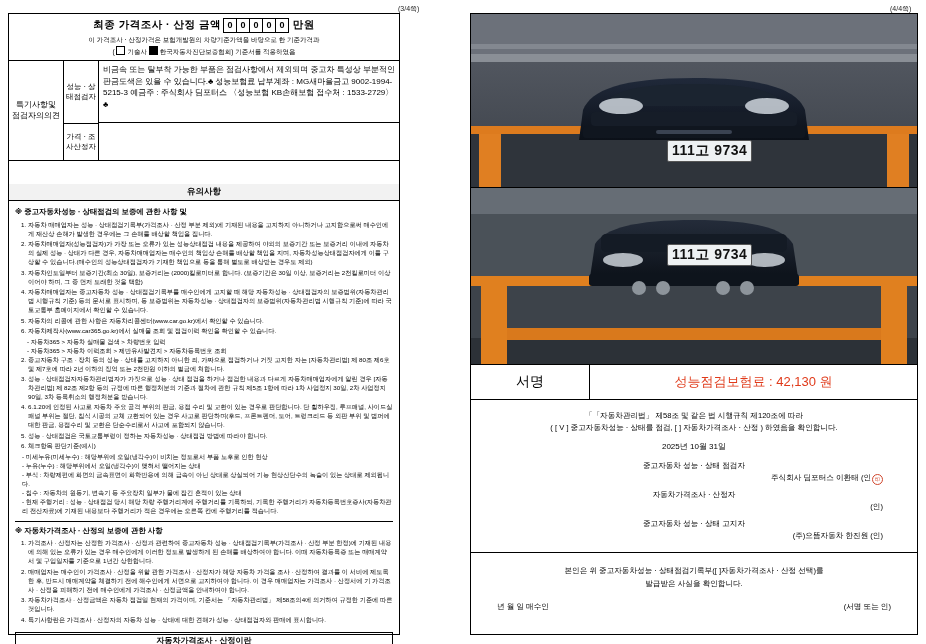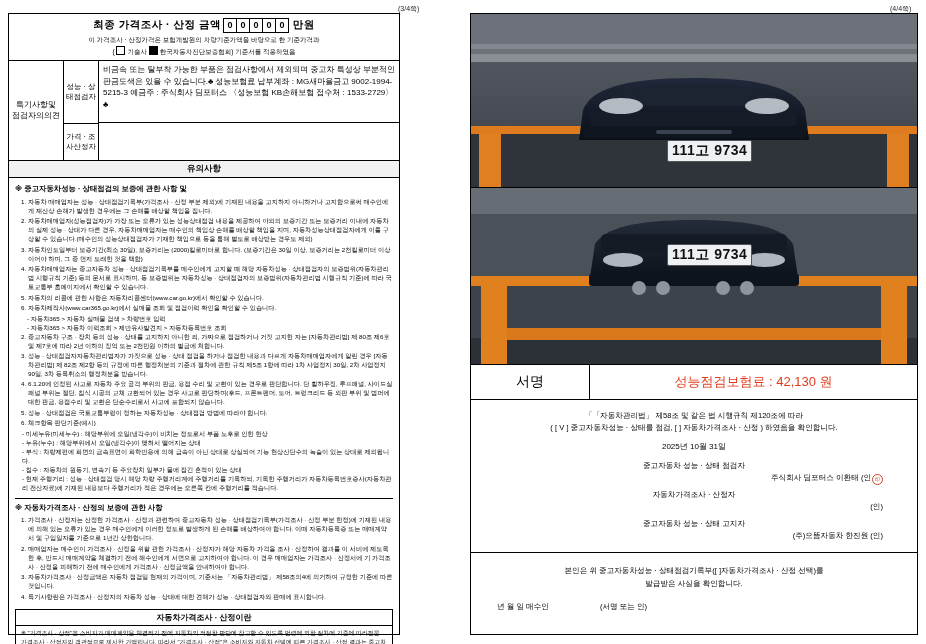--- a/index.html
+++ b/index.html
@@ -24,21 +24,21 @@
 
   .l-grid{display:flex;border-bottom:1px solid #000;}
   .l-c1{width:54px;border-right:1px solid #000;display:flex;align-items:center;justify-content:center;text-align:center;font-size:8px;line-height:1.35;}
   .l-c2{width:34px;border-right:1px solid #000;font-size:7.5px;}
   .l-c2 .r1{height:62px;border-bottom:1px solid #000;display:flex;align-items:center;justify-content:center;text-align:center;line-height:1.3;}
   .l-c2 .r2{height:36px;display:flex;align-items:center;justify-content:center;text-align:center;line-height:1.3;}
   .l-c3{flex:1;font-size:8px;}
   .l-c3 .r1{height:62px;border-bottom:1px solid #000;padding:3px 4px;line-height:1.45;box-sizing:border-box;}
   .l-c3 .r2{height:36px;}
 
-  .l-bar{text-align:center;font-size:8.5px;font-weight:bold;background:#f2f2f2;border-bottom:1px solid #000;padding:2px 0;}
+  .l-bar{text-align:center;font-size:8.5px;font-weight:bold;background:#f2f2f2;border-bottom:1px solid #000;padding:2px 0;margin-top:23px;}
   .l-body{padding:4px 6px 3px 6px;font-size:6.2px;line-height:1.45;}
   .l-h{font-size:7.4px;font-weight:bold;margin:2px 0 3px;}
   ol.l-ol{margin:0;padding-left:13px;}
   ol.l-ol>li{margin-bottom:1.5px;}
   .l-ind{padding-left:7px;}
   .l-ind2{padding-left:12px;}
   .l-hr{border:0;border-top:1px solid #000;margin:5px 0 4px;}
   .l-boxtitle{border:1px solid #000;text-align:center;font-size:8px;font-weight:bold;padding:2px 0;margin:3px 6px 0 6px;}
   .l-boxbody{border:1px solid #000;border-top:0;font-size:5.9px;line-height:1.4;padding:3px 5px;margin:0 6px 4px 6px;}
 
@@ -52,21 +52,21 @@
   .r-sign .lab{width:118px;text-align:center;font-size:14px;border-right:1px solid #000;height:100%;display:flex;align-items:center;justify-content:center;}
   .r-sign .val{flex:1;text-align:center;font-size:13px;font-weight:normal;color:#e03a1a;}
 
   .r-legal{padding:10px 16px 6px;font-size:7.6px;line-height:1.6;text-align:center;border-bottom:1px solid #000;}
   .r-date{text-align:center;font-size:8px;margin:7px 0 6px;}
   .r-rows{font-size:7.6px;padding:0 18px;}
   .r-row{display:flex;justify-content:space-between;margin-bottom:4px;flex-direction:column;}
   .r-row .rt{text-align:right;}
   .stamp{display:inline-block;width:9px;height:9px;border-radius:50%;border:1px solid #d0452b;color:#d0452b;font-size:5px;line-height:8px;text-align:center;vertical-align:-1px;margin-left:1px;}
   .r-foot{padding:12px 26px 0;font-size:7.6px;line-height:1.7;text-align:center;}
-  .r-foot .last{display:flex;justify-content:flex-start;gap:51px;margin-top:10px;font-size:7.6px;}
+  .r-foot .last{display:flex;justify-content:space-between;gap:51px;margin-top:10px;font-size:7.6px;}
 </style>
 </head>
 <body>
 
 <div class="page">
 
   <div class="pageno left">(3/4쪽)</div>
   <div class="pageno right">(4/4쪽)</div>
 
   <div class="leftdoc">

